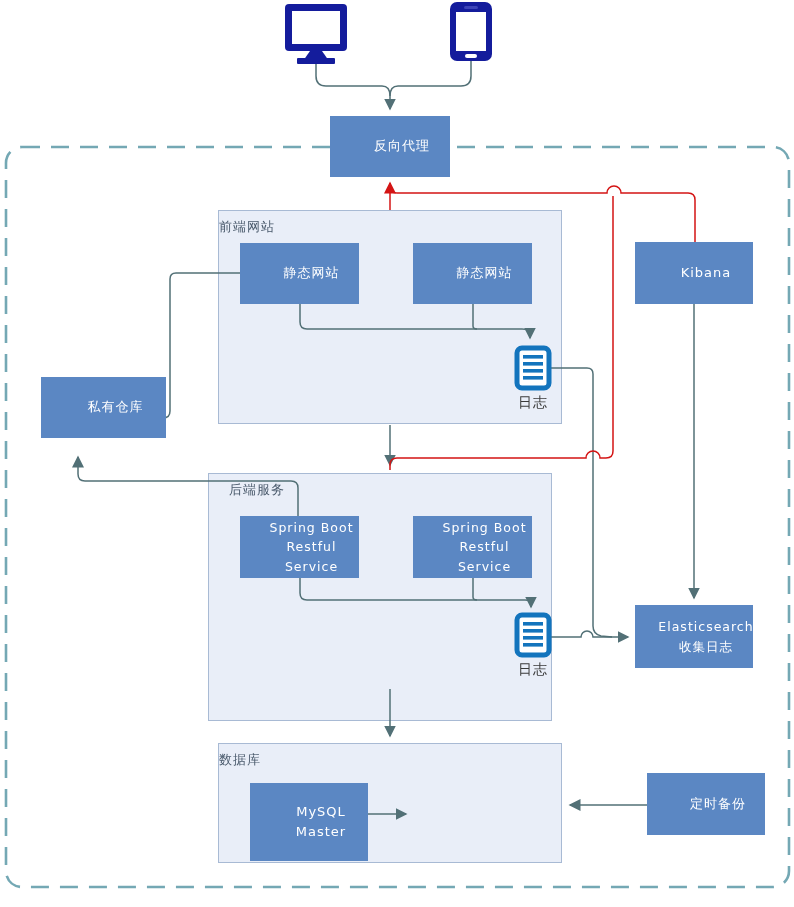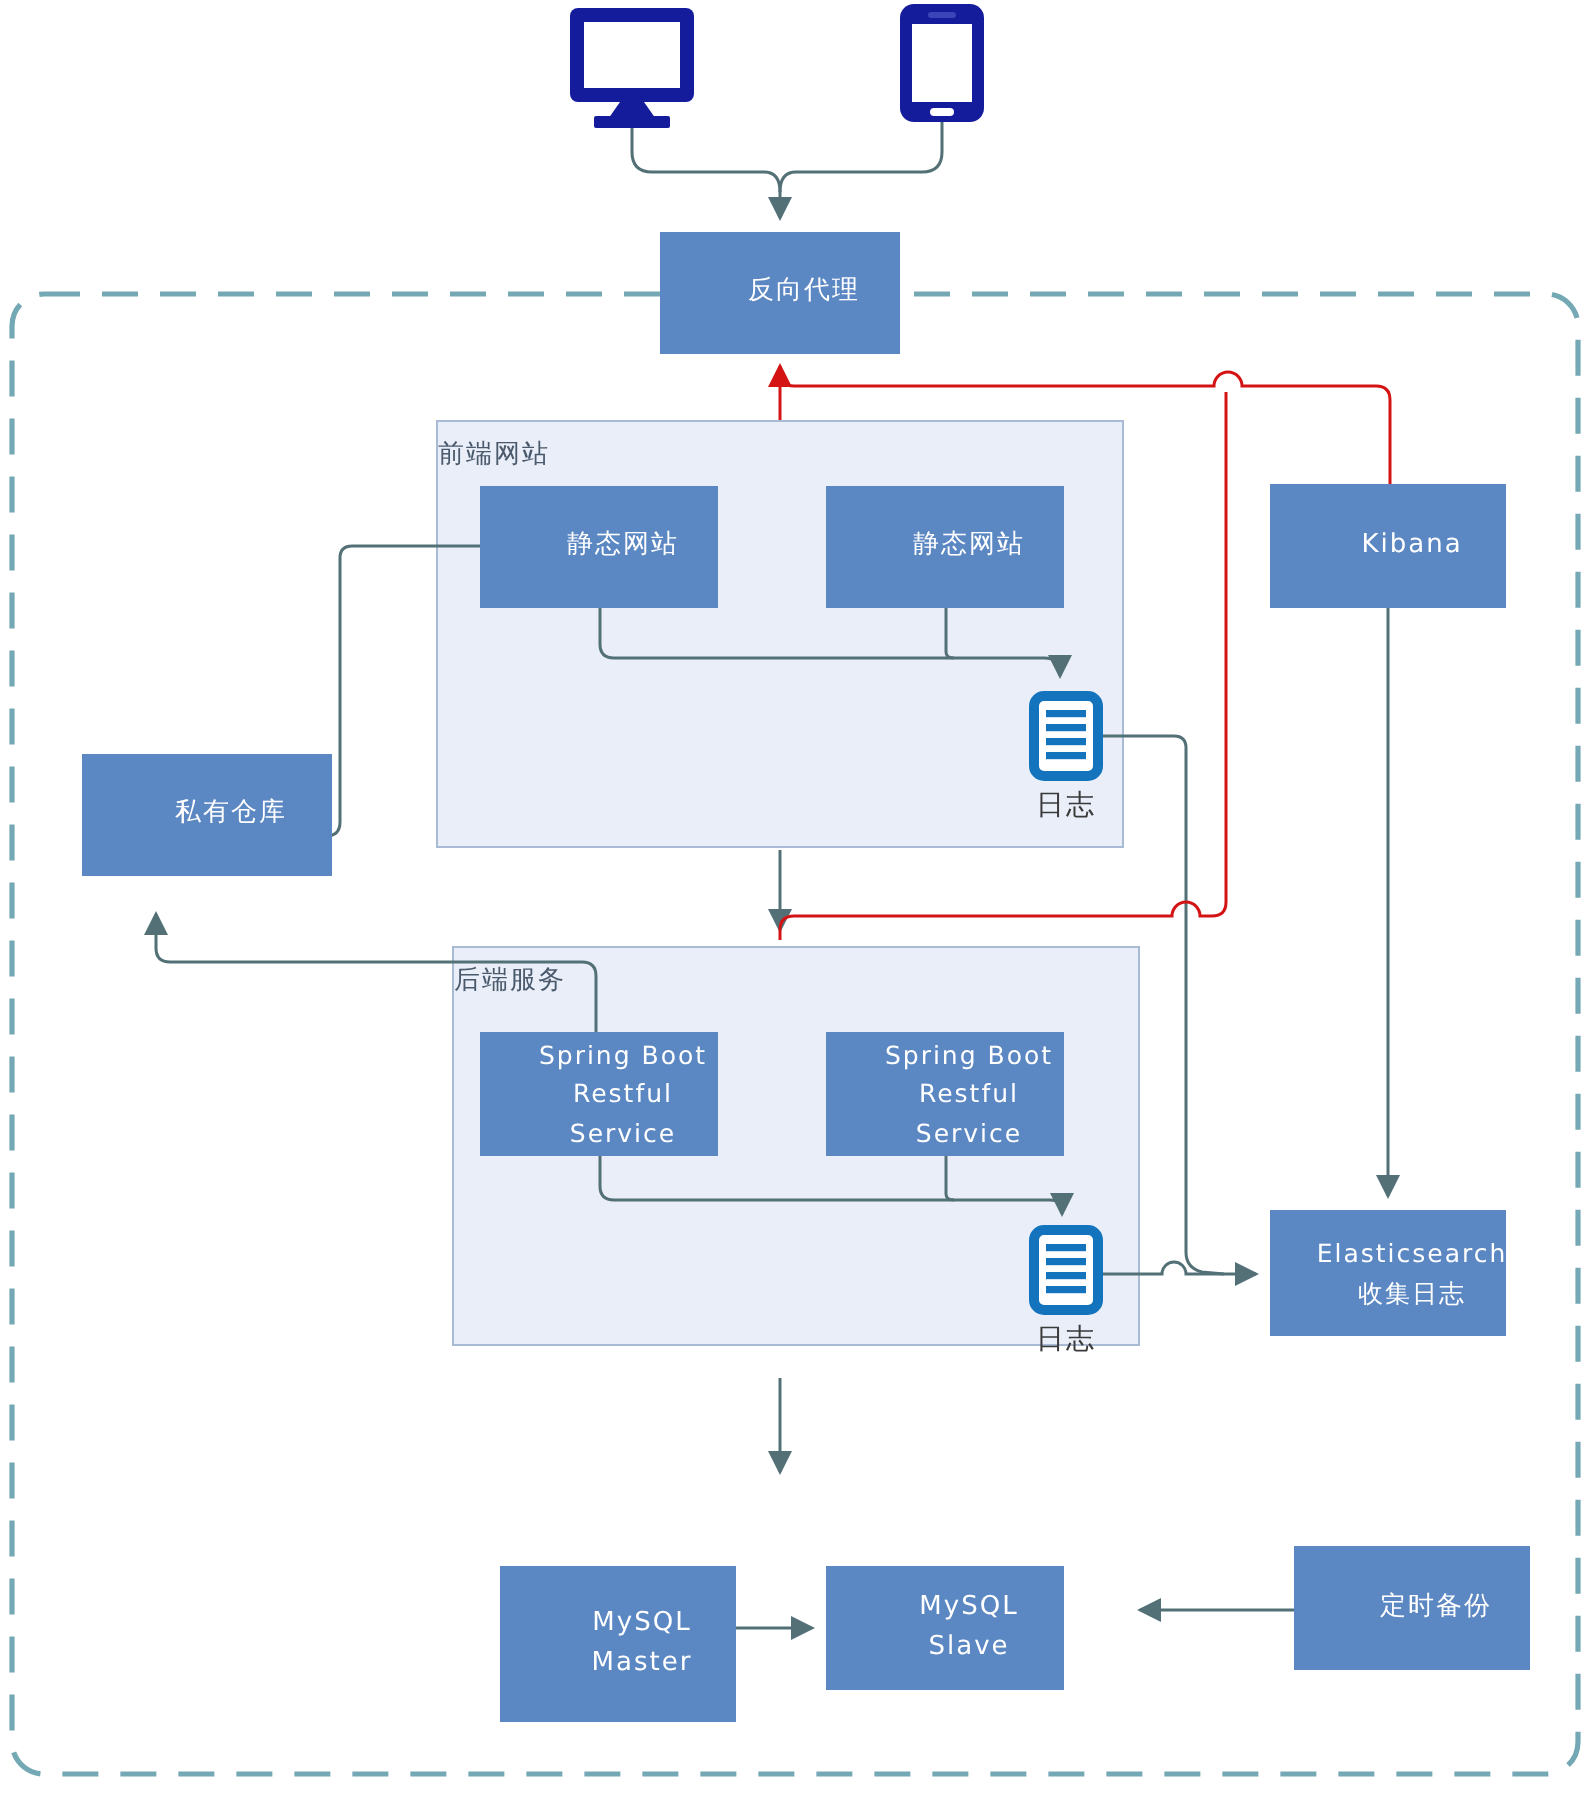--- a/index.html
+++ b/index.html
@@ -22,24 +22,27 @@
 <div id="canvas">
 
   <svg id="bg-layer" class="layer" width="794" height="907" viewBox="0 0 794 907">
     <rect x="6" y="147" width="783" height="740" rx="16" fill="none" stroke="#74a8b4" stroke-width="2.6" stroke-dasharray="18 11"></rect>
   </svg>
 
   <div class="section" style="left:218px;top:210px;width:344px;height:214px;">
     <div class="section-title">前端网站</div>
   </div>
 
-  <div class="section" style="left:226px;top:473px;width:344px;height:200px;">
+  <div class="section" style="left:208px;top:473px;width:344px;height:248px;padding-left:20px;">
     <div class="section-title">后端服务</div>
   </div>
 
+  <div class="section" style="left:218px;top:743px;width:344px;height:120px;">
+    <div class="section-title">数据库</div>
+  </div>
 
   <svg id="connector-layer" class="layer" width="794" height="907" viewBox="0 0 794 907">
     <defs>
       <marker id="m-gray" markerWidth="9" markerHeight="9" refX="7" refY="4" orient="auto">
         <path d="M0,0 L8,4 L0,8 Z" fill="#527076"></path>
       </marker>
       <marker id="m-red" markerWidth="9" markerHeight="9" refX="7" refY="4" orient="auto">
         <path d="M0,0 L8,4 L0,8 Z" fill="#d41414"></path>
       </marker>
     </defs>
@@ -115,23 +118,20 @@
   </div>
 
   <div class="node" style="left:635px;top:605px;width:118px;height:63px;font-size:12.5px;">
     <div>Elasticsearch</div>
     <div>收集日志</div>
   </div>
 
   <div class="node" style="left:250px;top:783px;width:118px;height:78px;">
     <span>MySQL Master</span>
   </div>
-  <div class="node" style="left:413px;top:783px;width:119px;height:62px;">
-    <span>MySQL Slave</span>
-  </div>
 
   <div class="node" style="left:647px;top:773px;width:118px;height:62px;">
     <span>定时备份</span>
   </div>
 
   <div class="icon-wrap" style="left:514px;top:345px;">
     <svg width="38" height="46" viewBox="0 0 38 46">
       <rect x="3" y="3" width="32" height="40" rx="5" fill="#ffffff" stroke="#1374bd" stroke-width="5"></rect>
       <rect x="9" y="10" width="20" height="3.6" fill="#1374bd"></rect>
       <rect x="9" y="17" width="20" height="3.6" fill="#1374bd"></rect>

